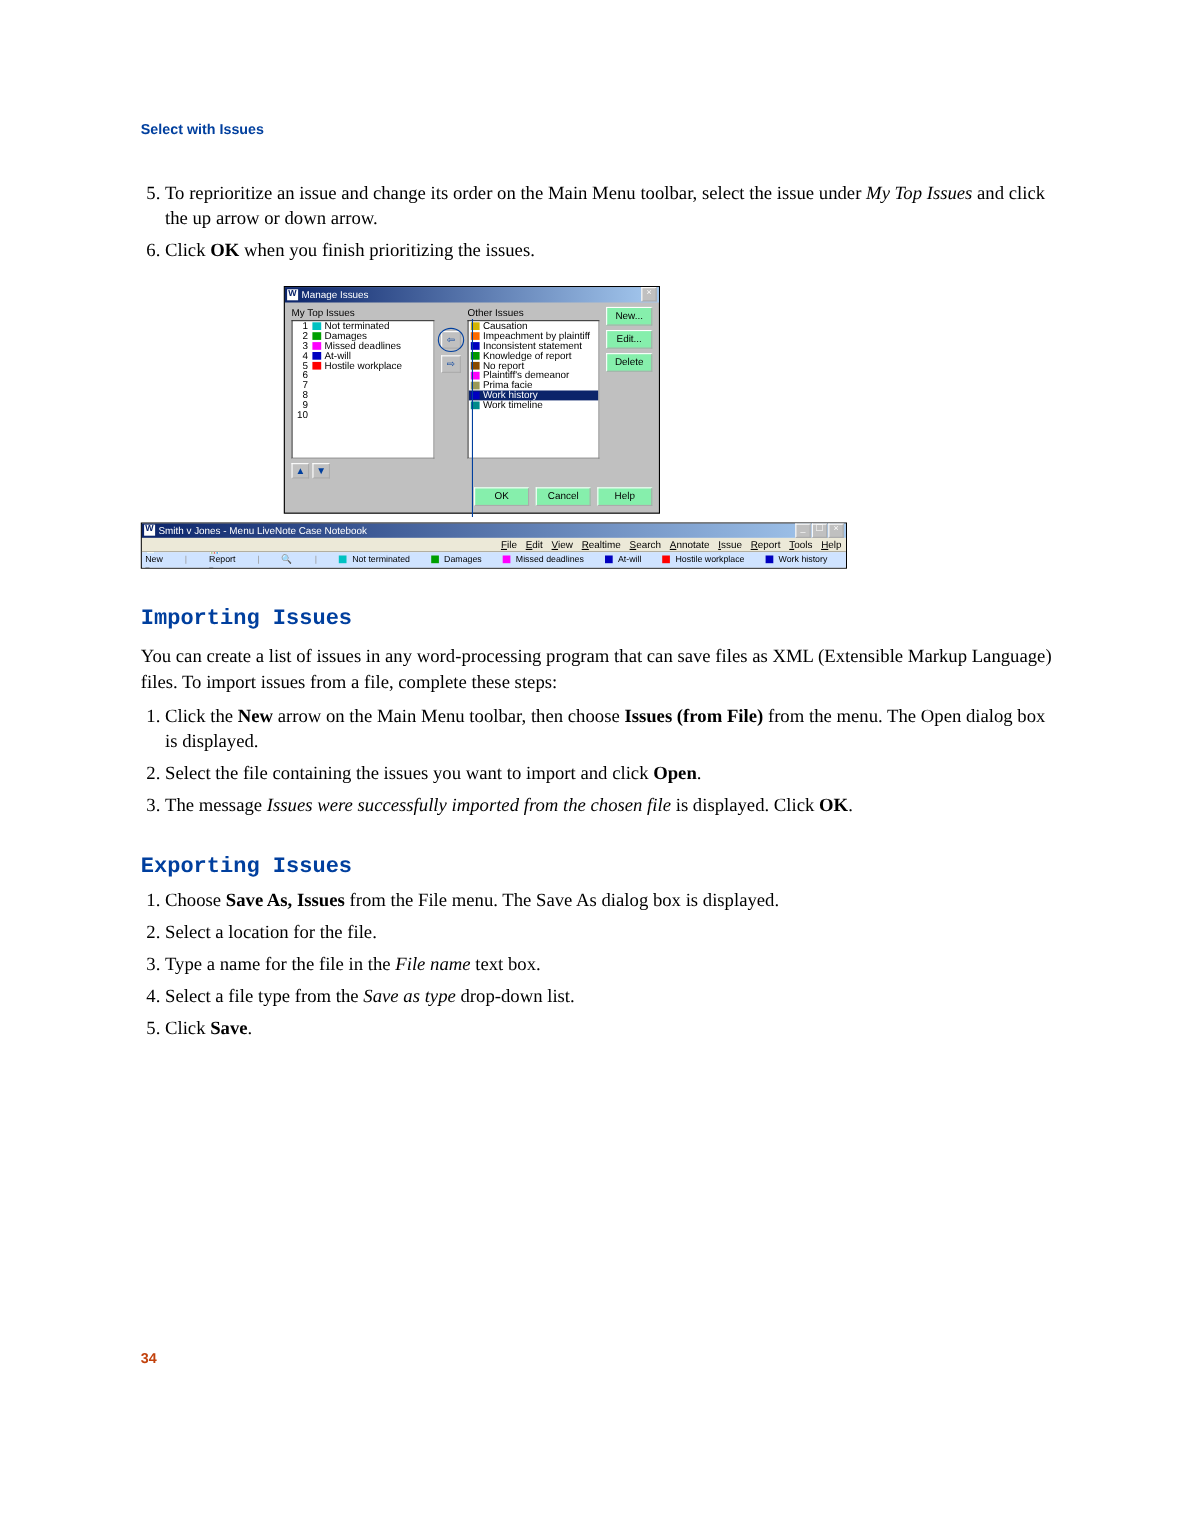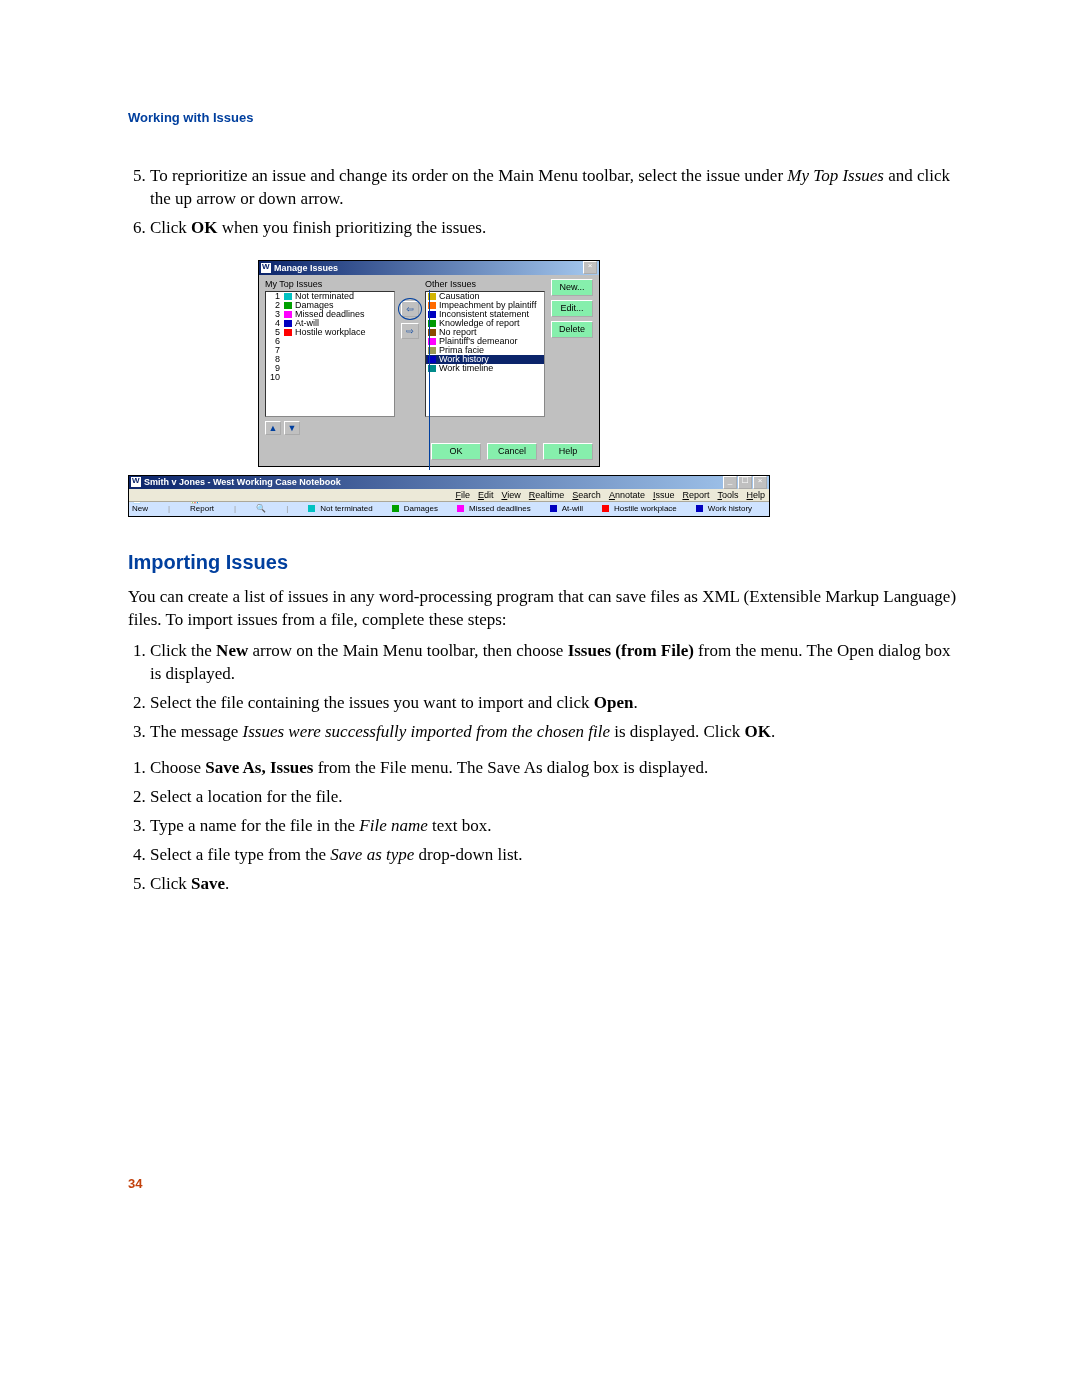--- a/index.html
+++ b/index.html
@@ -26,21 +26,21 @@
     margin: 0 0 14px 0;
   }
   ol.steps li {
     margin-bottom: 6px;
     line-height: 1.35;
   }
   .bold { font-weight: bold; }
   .italic { font-style: italic; }
   h2.section {
     color: #003f9e;
-    font-family: Liberation Sans, sans-serif;
+    font-family: Liberation Mono, monospace;
     font-size: 20px;
     font-weight: bold;
     margin: 34px 0 8px 0;
   }
   p.body {
     margin: 12px 0 8px 0;
     line-height: 1.35;
   }
   .page-num {
     color: #c2410c;
@@ -78,21 +78,21 @@
   .titlebar {
     height: 14px;
     background: linear-gradient(to right, #0b246a, #a6caf0);
     color: #fff;
     display: flex;
     align-items: center;
     padding: 0 2px;
   }
   .titlebar .tb-icon { width: 10px; height: 10px; background: #fff; margin-right: 3px; position:relative;}
   .titlebar .tb-icon::after{content:"W";position:absolute;left:1px;top:-1px;color:#0b246a;font-size:8px;font-weight:bold;}
-  .titlebar .tb-title { flex: 1; font-weight: bold; font-size: 9px; }
+  .titlebar .tb-title { flex: 1; font-weight: normal; font-size: 9px; }
   .tb-btn {
     width: 12px; height: 11px;
     background: #c0c0c0;
     border: 1px outset #fff;
     font-size: 8px; line-height: 8px;
     text-align: center;
     margin-left: 1px;
   }
   .dlg-body {
     padding: 4px 6px 6px 6px;
@@ -170,21 +170,21 @@
   }
   .toolbar .sw{width:7px;height:7px;}
   .toolbar .tlabel{white-space:nowrap;}
   .toolbar .sep{color:#999;margin:0 1px;}
   .srch{flex:1;background:#eaf2fc;height:10px;border:1px solid #b7c7dd;padding:0 2px;color:#7a8aa0;}
 </style>
 </head>
 <body>
 
 <div class="page">
-  <div class="header-link">Working with Issues</div>
+  <div class="header-link">Select with Issues</div>
 
   <ol class="steps" start="5">
     <li>
       <span>To reprioritize an issue and change its order on the Main Menu toolbar, select the issue under </span><span class="italic">My Top Issues</span><span> and click the up arrow or down arrow.</span>
     </li>
     <li>
       <span>Click </span><span class="bold">OK</span><span> when you finish prioritizing the issues.</span>
     </li>
   </ol>
 
@@ -314,21 +314,21 @@
           <div class="btn">OK</div>
           <div class="btn">Cancel</div>
           <div class="btn">Help</div>
         </div>
       </div>
     </div>
 
     <div class="mainwin">
       <div class="titlebar">
         <div class="tb-icon"></div>
-        <div class="tb-title">Smith v Jones - West Working Case Notebook</div>
+        <div class="tb-title">Smith v Jones - Menu LiveNote Case Notebook</div>
         <div class="tb-btn">_</div>
         <div class="tb-btn">☐</div>
         <div class="tb-btn">×</div>
       </div>
       <div class="menubar" id="menubar">
           <span><span class="mnem">F</span>ile</span>
           <span><span class="mnem">E</span>dit</span>
           <span><span class="mnem">V</span>iew</span>
           <span><span class="mnem">R</span>ealtime</span>
           <span><span class="mnem">S</span>earch</span>
@@ -377,20 +377,21 @@
   </div>
 
   <h2 class="section">Importing Issues</h2>
   <p class="body">You can create a list of issues in any word-processing program that can save files as XML (Extensible Markup Language) files. To import issues from a file, complete these steps:</p>
   <ol class="steps" id="importing-steps">
       <li>Click the <span class="bold">New</span> arrow on the Main Menu toolbar, then choose <span class="bold">Issues (from File)</span> from the menu. The Open dialog box is displayed.</li>
       <li>Select the file containing the issues you want to import and click <span class="bold">Open</span>.</li>
       <li>The message <span class="italic">Issues were successfully imported from the chosen file</span> is displayed. Click <span class="bold">OK</span>.</li>
     </ol>
 
+  <h2 class="section">Exporting Issues</h2>
   <ol class="steps" id="exporting-steps">
       <li>Choose <span class="bold">Save As, Issues</span> from the File menu. The Save As dialog box is displayed.</li>
       <li>Select a location for the file.</li>
       <li>Type a name for the file in the <span class="italic">File name</span> text box.</li>
       <li>Select a file type from the <span class="italic">Save as type</span> drop-down list.</li>
       <li>Click <span class="bold">Save</span>.</li>
     </ol>
 
   <div class="page-num">34</div>
 </div>

